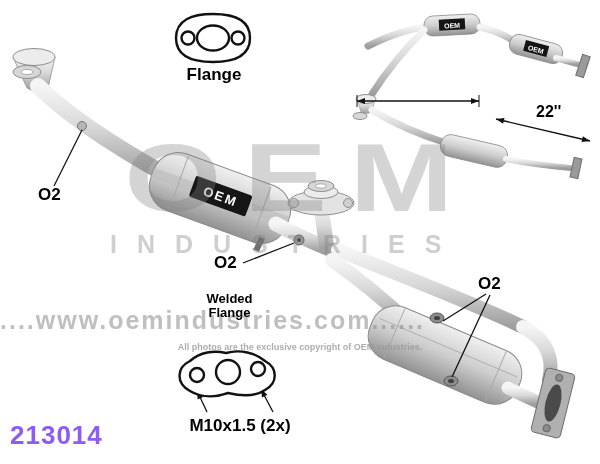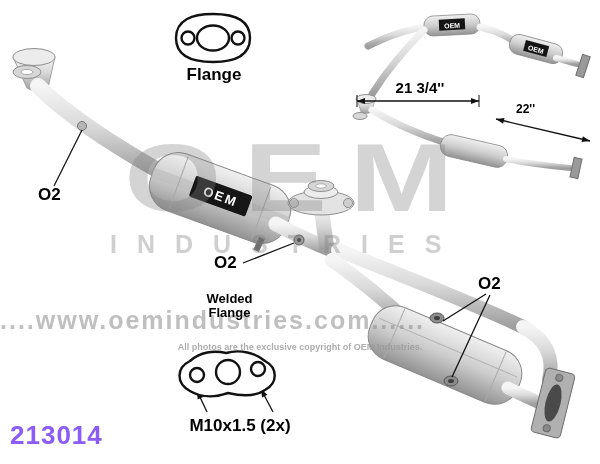--- a/index.html
+++ b/index.html
@@ -11,21 +11,21 @@
 
   .label { position:absolute; color:#000; font-weight:bold; line-height:1.08; z-index:5; }
   .label.center { text-align:center; }
   .lbl-spin   { left:158px; top:66px;  width:112px; font-size:17px; }
   .lbl-o2-left  { left:38px;  top:186px; font-size:17px; }
   .lbl-o2-mid   { left:214px; top:254px; font-size:17px; }
   .lbl-o2-right { left:478px; top:275px; font-size:17px; }
   .lbl-welded { left:172px; top:292px; width:115px; font-size:13px; }
   .lbl-thread { left:165px; top:417px; width:150px; font-size:17px; }
   .lbl-dim-top  { left:375px; top:80px; width:90px; font-size:15px; }
-  .lbl-dim-side { left:516px; top:103px; font-size:12px;text-align:center; }
+  .lbl-dim-side { left:536px; top:103px; font-size:16px;text-align:center; }
   .part-number { position:absolute; left:10px; top:420px; font-size:26px; font-weight:bold;
                  letter-spacing:1px; color:#8b5cf6; z-index:5; }
 
   .wm-logo { position:absolute; left:110px; top:130px; width:380px; text-align:center;
              font-weight:bold; font-size:96px; line-height:1; letter-spacing:0.18em;
              color:rgba(128,128,128,0.34); transform:scaleX(1.3); transform-origin:50% 50%;
              z-index:3; white-space:nowrap; }
   .wm-ind  { position:absolute; left:110px; top:230px; width:380px; text-align:left;
              font-weight:bold; font-size:25px; letter-spacing:20px;
              color:rgba(128,128,128,0.38); z-index:3; white-space:nowrap; }
@@ -203,17 +203,16 @@
   <div class="label lbl-o2-mid">O2</div>
   <div class="label lbl-o2-right">O2</div>
 
   <div class="label center lbl-welded">
     <div>Welded</div>
     <div>Flange</div>
   </div>
 
   <div class="label center lbl-thread">M10x1.5 (2x)</div>
 
-  <div class="label center lbl-dim-top">21 3/4''</div>
   <div class="label lbl-dim-side">22''</div>
 
   <div class="part-number">213014</div>
 </div>
 
 </body></html>

